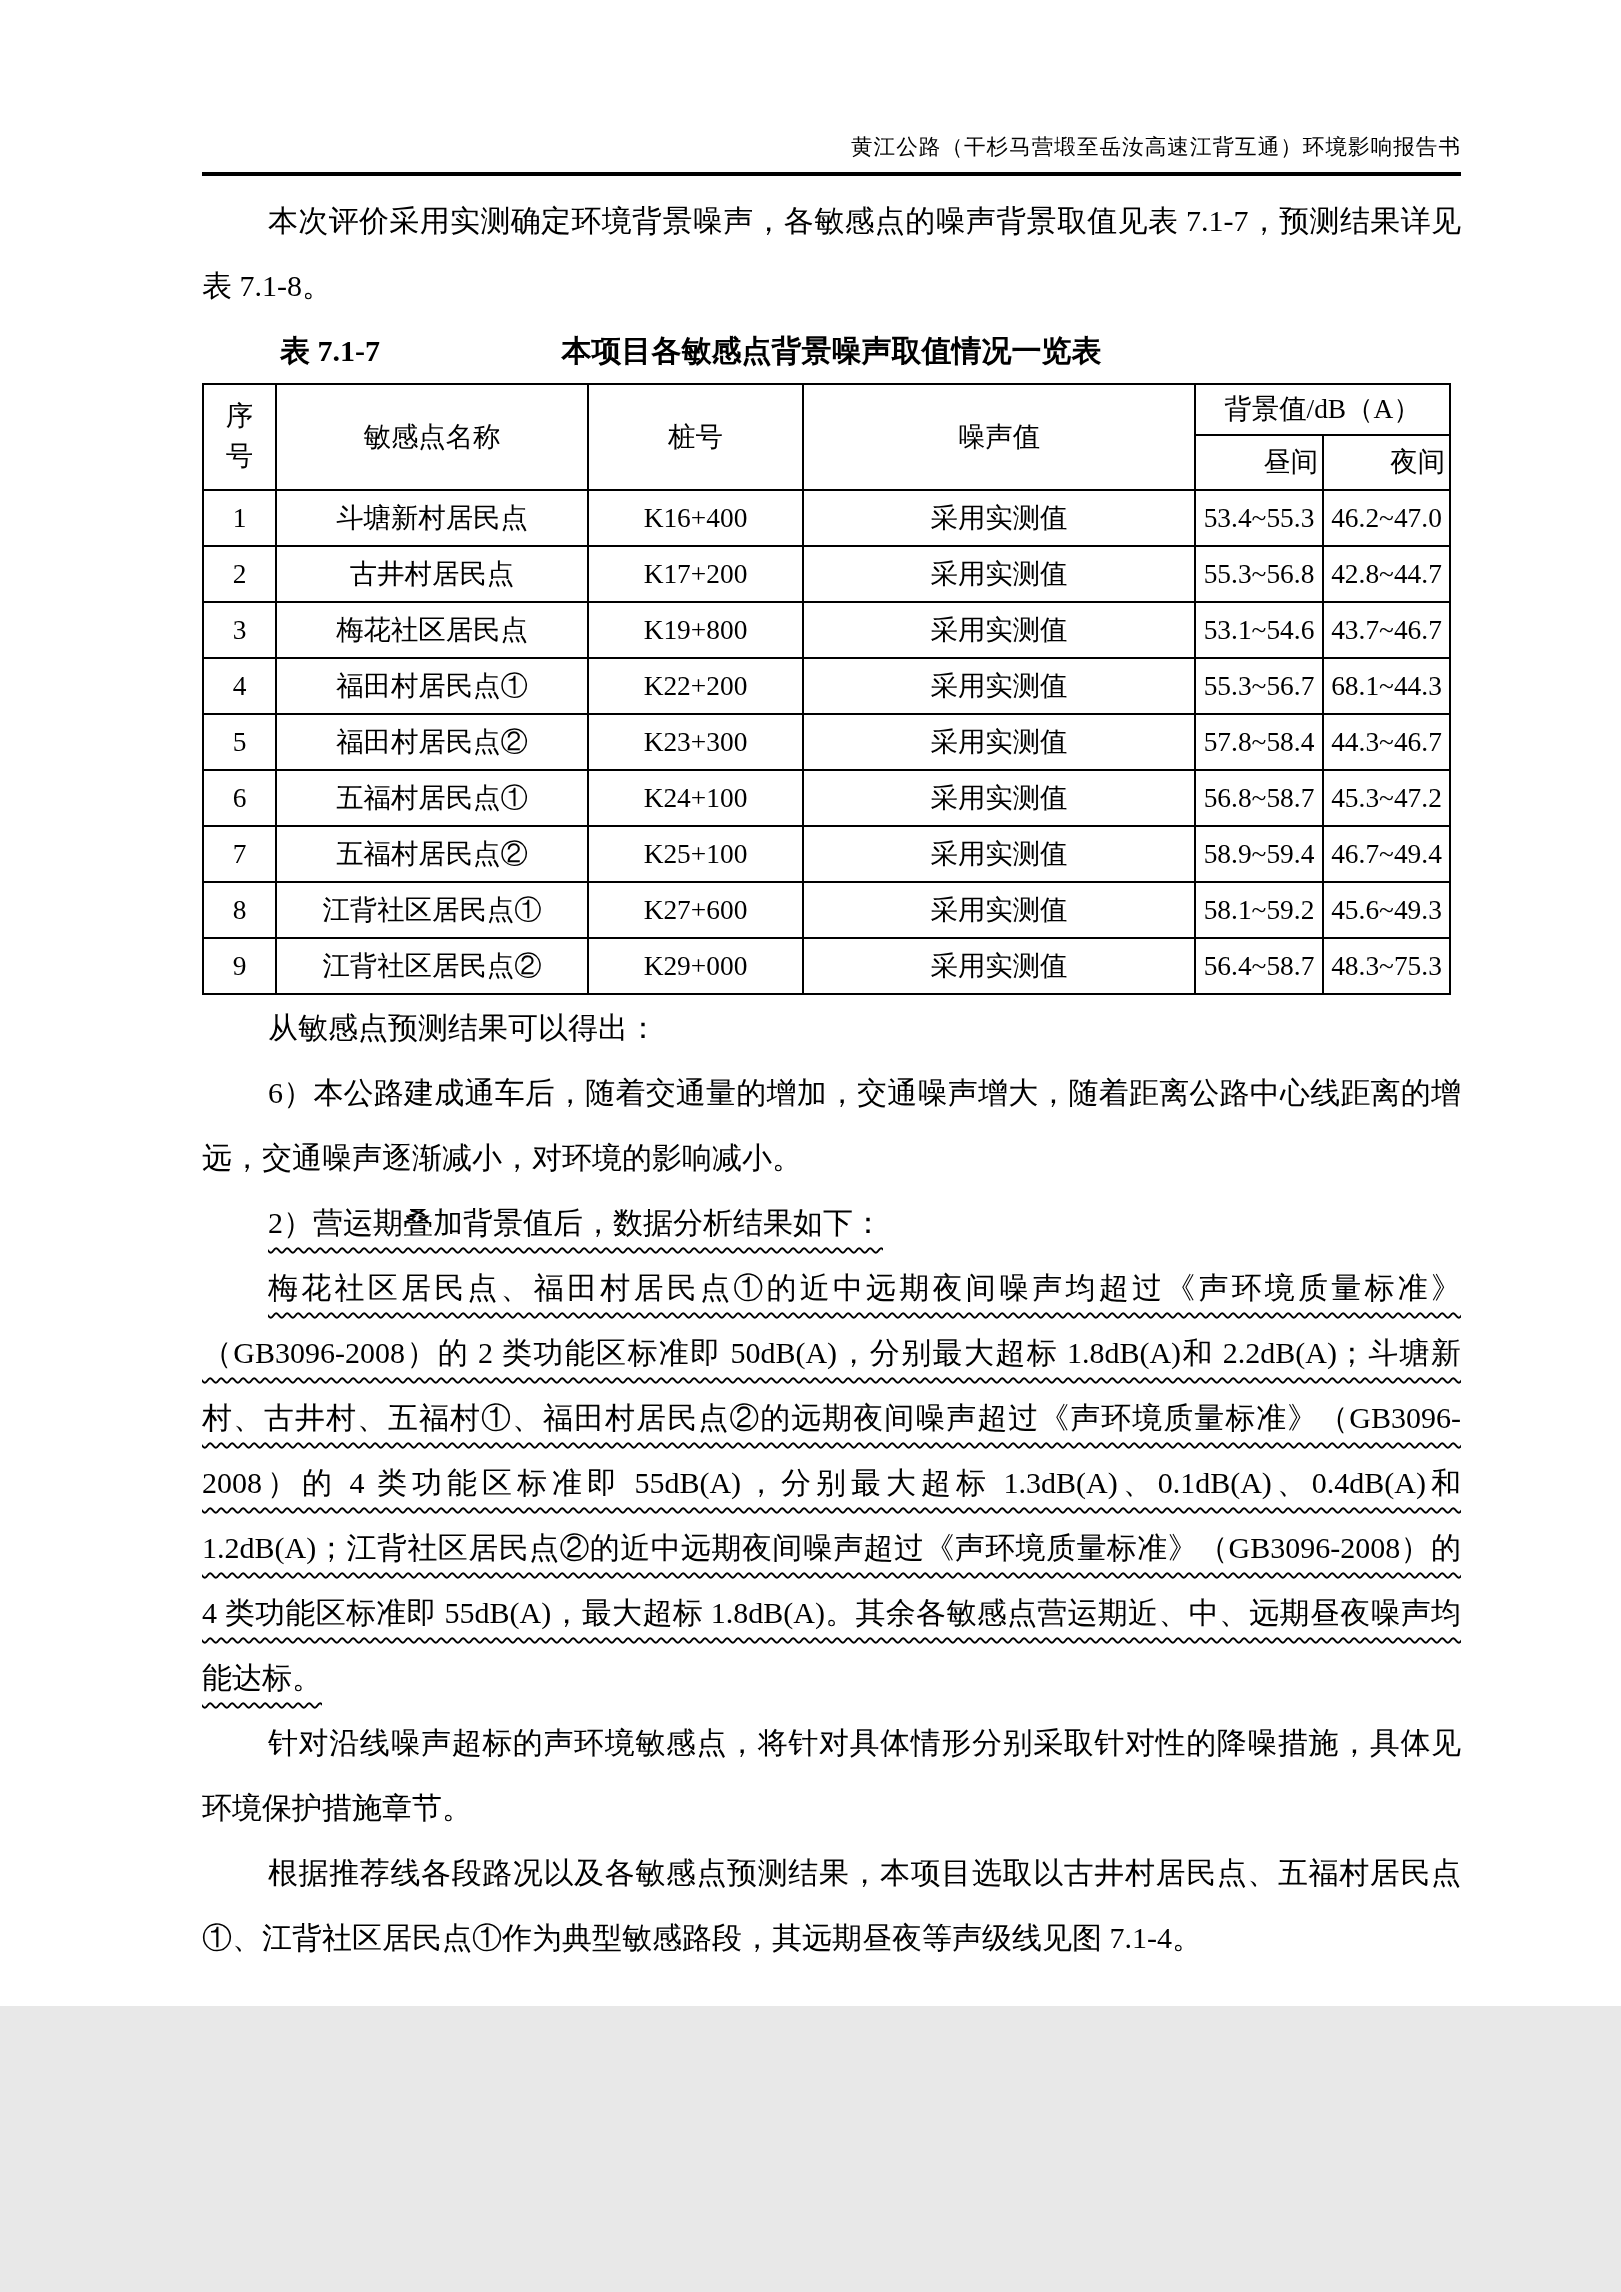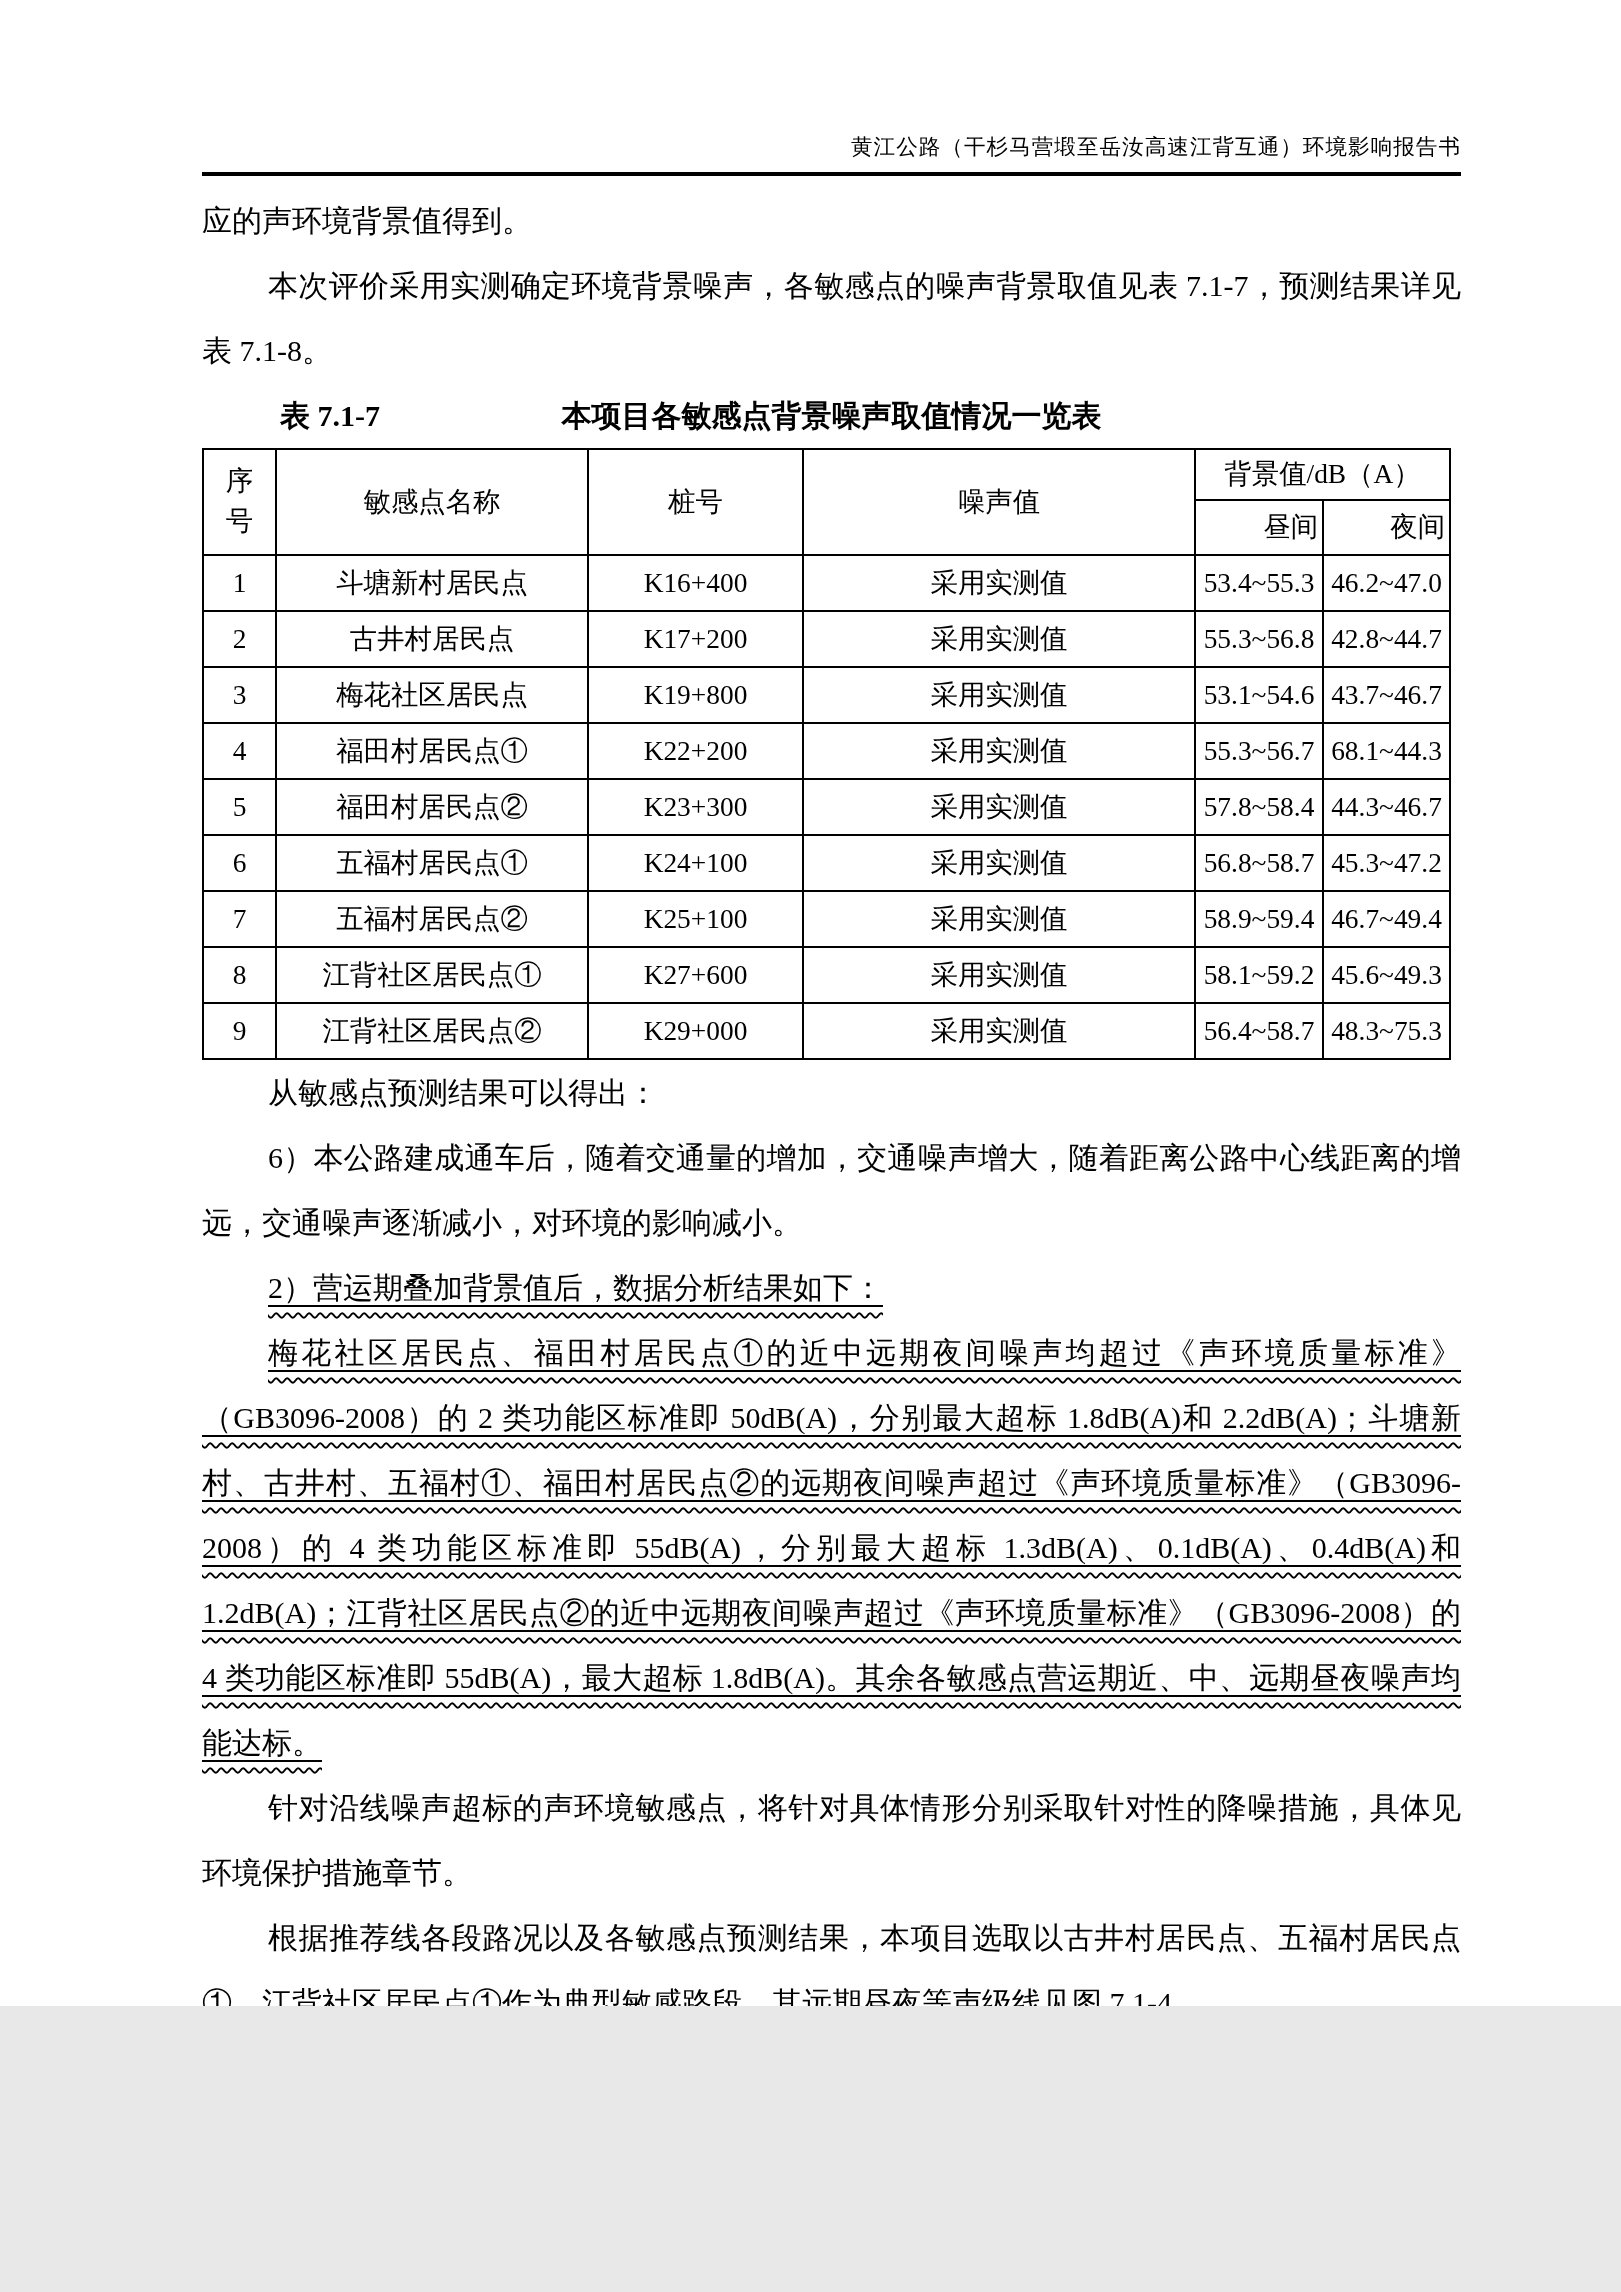--- a/index.html
+++ b/index.html
@@ -41,21 +41,20 @@
   .para.indent { text-indent:2.2em; }
   
   .u-wavy {
     text-decoration:underline;
     text-decoration-style:wavy;
     text-decoration-thickness:1.5px;
     text-underline-offset:13.7px;
     text-decoration-skip-ink:none;
   }
   .u-solid {
-    text-decoration:underline;
     text-decoration-style:solid;
     text-decoration-thickness:2px;
     text-underline-offset:6.9px;
     text-decoration-skip-ink:none;
   }
   
   .caption {
     position:relative;
     line-height:65px;
     font-size:30px;
@@ -113,21 +112,20 @@
 <body>
 
 <div class="page">
   <div class="content">
 
     <div class="doc-header-text">黄江公路（干杉马营塅至岳汝高速江背互通）环境影响报告书</div>
     <div class="header-rule"></div>
 
     <div class="body-flow">
 
-      <p class="para">应的声环境背景值得到。</p>
 
       <p class="para indent">本次评价采用实测确定环境背景噪声，各敏感点的噪声背景取值见表 7.1-7，预测结果详见表 7.1-8。</p>
 
       <div class="caption">
         <span class="cap-label">表 7.1-7</span>
         <span class="cap-title">本项目各敏感点背景噪声取值情况一览表</span>
       </div>
 
       <table class="noise-table">
         <colgroup>

